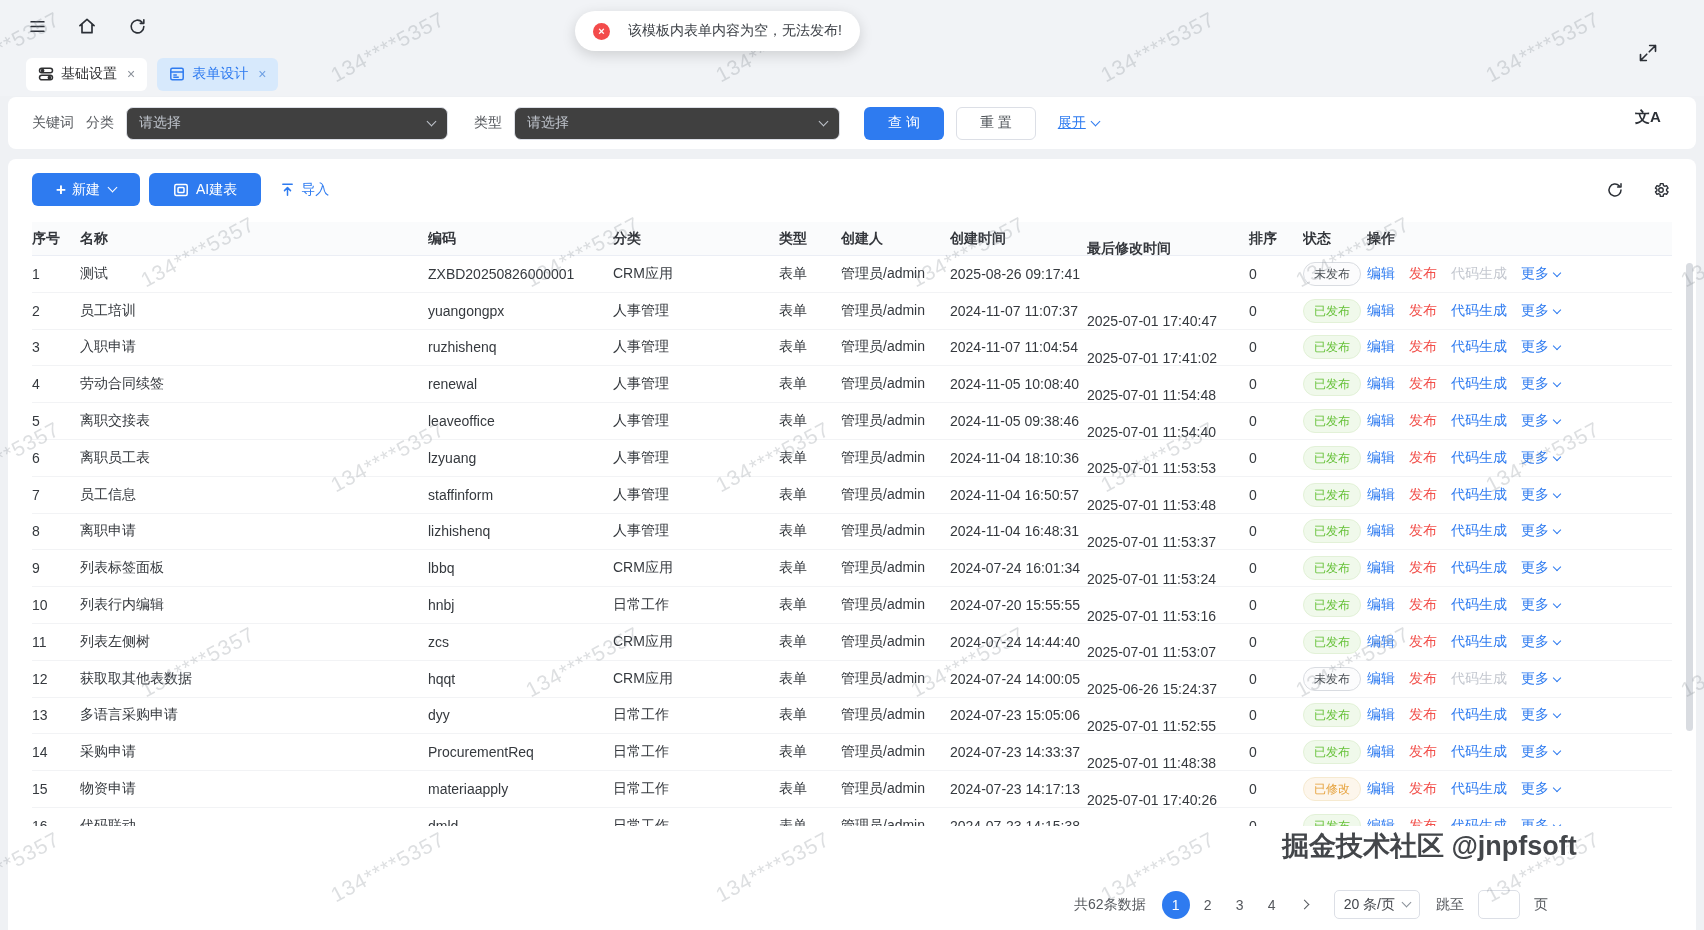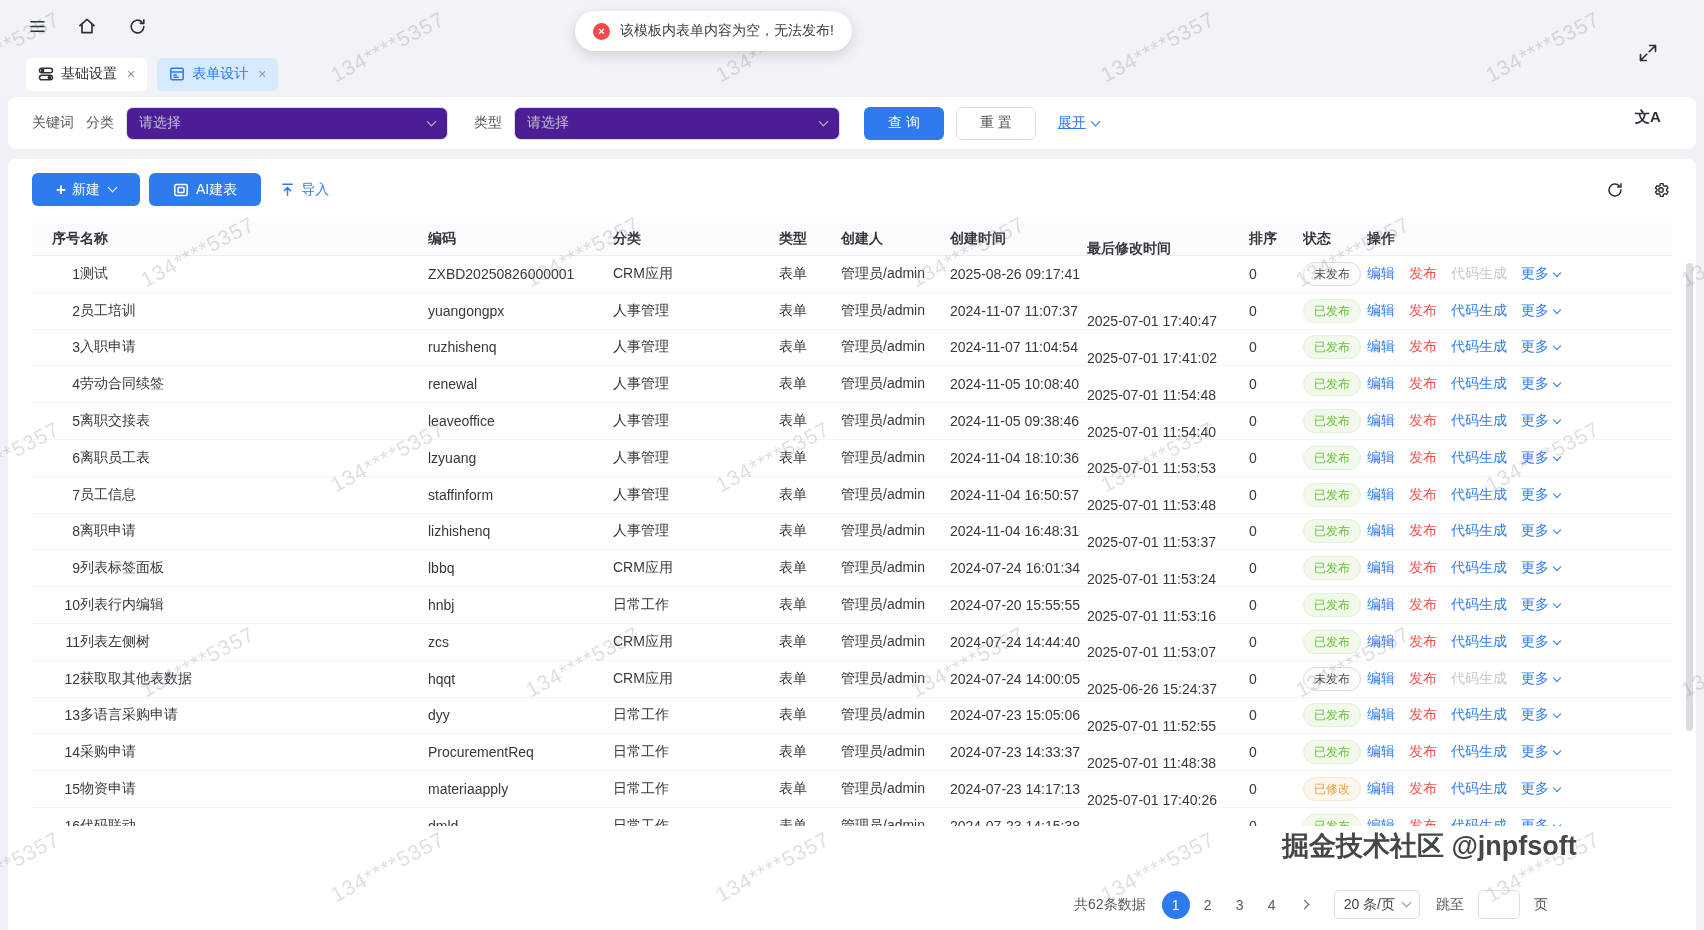--- a/index.html
+++ b/index.html
@@ -17,36 +17,36 @@
   .bellwrap { position:relative; }
   .badge-dot { position:absolute; top:-9px; right:-11px; background:#f53f3f; color:#fff; font-size:11px; line-height:1; padding:3px 6px; border-radius:9px; font-weight:bold; }
   .trans { font-size:15px; font-weight:bold; letter-spacing:0; cursor:pointer; }
   .avatar { width:34px; height:34px; border-radius:50%; background:linear-gradient(135deg,#53bcd8,#2f86c0); overflow:hidden; cursor:pointer; position:relative; }
   .avatar svg { position:absolute; left:0; top:2px; }
 
   
   .toast { position:absolute; left:575px; top:11px; height:40px; background:#fff; border-radius:20px;
            box-shadow:0 4px 14px rgba(0,0,0,.15); display:flex; align-items:center; gap:10px; padding:0 18px; z-index:60; }
   .toast-icon { width:17px; height:17px; border-radius:50%; background:#f34b4b; color:#fff; font-size:11px; line-height:17px; text-align:center; font-weight:bold; }
-  .toast-text { font-size:14px; color:#3c4046; }
+  .toast-text { font-size:14px; color:#3c4046;margin-left:8px; }
 
   
   .tabbar { height:44px; background:#f1f3f6; display:flex; align-items:center; padding:0 26px; gap:10px; }
   .tab { height:33px; border-radius:6px; background:#fff; display:flex; align-items:center; gap:7px; padding:0 12px; font-size:14px; color:#303133; cursor:pointer; }
   .tab.active { background:#d7e9fc; color:#2e7bf0;justify-content:space-between; }
   .tab .close { font-size:14px; color:#8a9099; margin-left:3px; cursor:pointer; }
   .tab.active .close { color:#6d9fe2; }
 
   
   .filter-panel { margin:1px 8px 10px; background:#fff; border-radius:8px; height:52px; display:flex; align-items:center; padding:0 24px; }
   .flabel { font-size:14px; color:#55585d; margin-right:12px; white-space:nowrap; }
   .finput { width:308px; height:33px; border:1px solid #dcdfe6; border-radius:7px; display:flex; align-items:center; padding:0 12px; background:#fff; margin-right:26px; }
   .finput input { border:none; outline:none; width:100%; font-size:14px; font-family:inherit; color:#303133; }
   .finput input::placeholder { color:#bfc4cc; }
-  .fselect { height:33px; border:1px solid #dcdfe6; border-radius:7px; display:flex; align-items:center; justify-content:space-between; padding:0 12px; color:#bfc4cc; font-size:14px; margin-right:26px; cursor:pointer; background:#4c1d95; }
+  .fselect { height:33px; border:1px solid #dcdfe6; border-radius:7px; display:flex; align-items:center; justify-content:space-between; padding:0 12px; color:#bfc4cc; font-size:14px; margin-right:26px; cursor:pointer; background:#404040; }
   .sel-cat { width:322px; } .sel-type { width:326px; margin-right:24px; }
   .chv { display:inline-block; width:7px; height:7px; border-right:1.5px solid currentColor; border-bottom:1.5px solid currentColor; transform:rotate(45deg); }
   .chv.up-off { margin-top:-4px; }
   .btn { height:33px; border-radius:6px; font-size:14px; display:flex; align-items:center; padding:0 23px; cursor:pointer; white-space:nowrap; border:1px solid transparent; }
   .btn-primary { background:#2e7bf0; color:#fff; }
   .btn-plain { background:#fff; border-color:#dcdfe6; color:#4e5358; margin-left:12px; }
   .expand-link { color:#2e7bf0; font-size:14px; display:flex; align-items:center; gap:6px; margin-left:22px; cursor:pointer;text-decoration:underline; }
 
   
   .main { margin:0 8px; background:#fff; border-radius:8px 8px 0 0; height:772px; padding:14px 24px 0; position:relative; }
@@ -55,21 +55,21 @@
   .btn .gap { width:9px; }
   .btn-ai { margin-left:9px; gap:7px; }
   .import-link { color:#2e7bf0; font-size:14px; display:flex; align-items:center; gap:6px; margin-left:19px; cursor:pointer; }
   .tool-icons { margin-left:auto; display:flex; align-items:center; gap:24px; color:#35393e; }
 
   
   .thead { display:flex; align-items:center; height:34px; background:#fafbfc; border-bottom:1px solid #ebeef5; font-weight:bold; font-size:14px; color:#34373c; margin-top:16px; }
   .tbody { height:570px; overflow:hidden; }
   .trow { display:flex; align-items:center; height:36.8px; border-bottom:1px solid #f2f3f5; font-size:14px; color:#35393e; background:#fff; }
   .cell { flex-shrink:0; white-space:nowrap; overflow:hidden; }
-  .c0 { width:48px; text-align:right; }
+  .c0 { width:48px; text-align:left; }
   .c1 { width:348px; } .c2 { width:185px; } .c3 { width:166px; } .c4 { width:62px; }
   .c5 { width:109px; } .c6 { width:137px; } .c7 { width:156px;margin-top:21px; }
   .c8 { width:60px; padding-left:6px; } .c9 { width:64px; } .c10 { flex:1; }
   .badge { display:inline-block; padding:5px 10px; border-radius:12px; font-size:12px; line-height:1; }
   .badge.published   { background:#f0f9eb; color:#67c23a; border:1px solid #e2f1d7; }
   .badge.unpublished { background:#fcfcfd; color:#4e5358; border:1px solid #d9dce1; }
   .badge.modified    { background:#fdf6ec; color:#e6a23c; border:1px solid #f6ead0; }
   .act { color:#2e7bf0; margin-right:14px; cursor:pointer; display:inline-flex; align-items:center; gap:5px; }
   .act.publish { color:#f2504b; }
   .act.disabled { color:#c3c7cf; cursor:default; }

